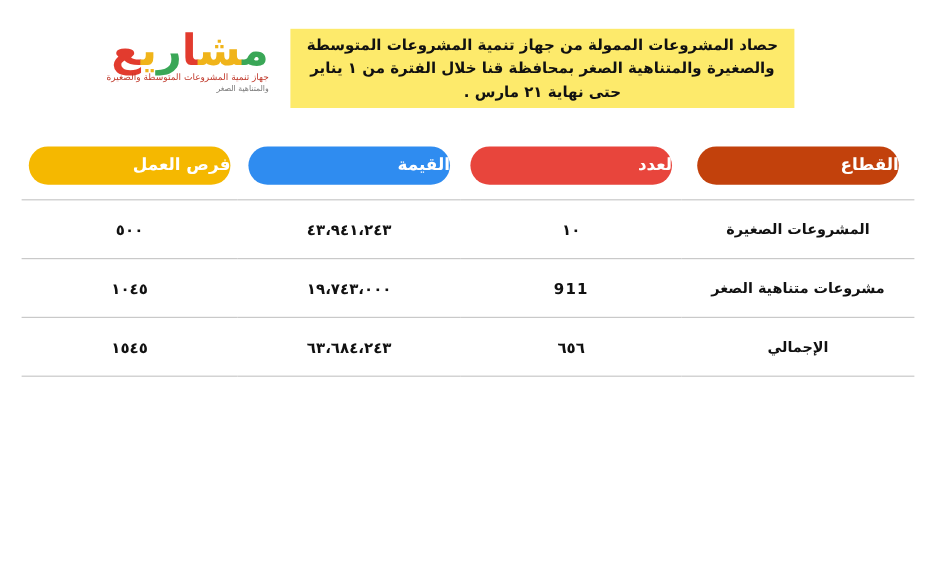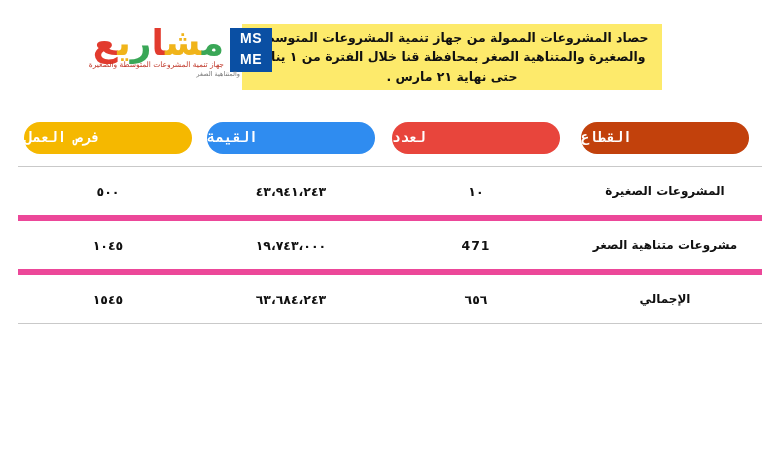--- a/index.html
+++ b/index.html
@@ -152,21 +152,21 @@
     right: 48px;
     font-size: 7.5px;
     color: #c0392b;
     direction: rtl;
     white-space: nowrap;
     text-align: center;
   }
   .msme-sub2 {
     position: absolute;
     top: 48px;
-    right: 32px;
+    right: 48px;
     font-size: 6.5px;
     color: #777;
     direction: rtl;
     white-space: nowrap;
     text-align: right;
   }
 
   
   .table-wrap {
     position: absolute;
@@ -193,35 +193,34 @@
   .pill {
     display: block;
     margin: 0 auto;
     width: 168px;
     height: 32px;
     line-height: 32px;
     border-radius: 17px;
     color: #ffffff;
     font-size: 14px;
     font-weight: bold;
-    text-align: left;
-    font-family: Liberation Mono, monospace;
+    text-align: right;
   }
   .pill-sector { background: #c2410c; }
   .pill-count  { background: #e8453c; }
   .pill-value  { background: #2f8cf0; }
   .pill-jobs   { background: #f5b800; }
 
   tbody td {
     height: 46px;
     text-align: center;
     font-size: 12.5px;
     font-weight: bold;
     color: #111111;
-    border-top: 6px solid #ec4899;
+    border-top: 1px solid #ec4899;
     border-bottom: 1px solid #c9c9c9;
     background: #ffffff;
     letter-spacing: 1px;
   }
   tbody td.sector-cell {
     font-size: 12px;
     letter-spacing: 0;
   }
   tbody tr td { border-left: none; border-right: none; margin-top: 40px; }
   tbody tr:first-child td { border-top: 1px solid #c9c9c9; }
@@ -230,21 +229,20 @@
 <body>
 
 <div class="header">
 
 
   <div class="title-banner">
     <div class="title-text">حصاد المشروعات الممولة من جهاز تنمية المشروعات المتوسطة والصغيرة والمتناهية الصغر بمحافظة قنا خلال الفترة من ١ يناير حتى نهاية ٢١ مارس .</div>
   </div>
 
   <div class="msme-logo">
-    <div class="msme-badge">MS<br>ME</div>
     <div class="msme-word">
       <span class="accent-g">م</span><span class="accent-y">ش</span><span class="accent-r">ا</span><span class="accent-g">ر</span><span class="accent-y">ي</span><span class="accent-r">ع</span>
     </div>
     <div class="msme-sub">جهاز تنمية المشروعات المتوسطة والصغيرة</div>
     <div class="msme-sub2">والمتناهية الصغر</div>
   </div>
 
 </div>
 
 <div class="table-wrap">
@@ -273,21 +271,21 @@
     </thead>
     <tbody>
       <tr>
         <td class="sector-cell">المشروعات الصغيرة</td>
         <td>١٠</td>
         <td>٤٣،٩٤١،٢٤٣</td>
         <td>٥٠٠</td>
       </tr>
       <tr>
         <td class="sector-cell">مشروعات متناهية الصغر</td>
-        <td>471</td>
+        <td>911</td>
         <td>١٩،٧٤٣،٠٠٠</td>
         <td>١٠٤٥</td>
       </tr>
       <tr>
         <td class="sector-cell">الإجمالي</td>
         <td>٦٥٦</td>
         <td>٦٣،٦٨٤،٢٤٣</td>
         <td>١٥٤٥</td>
       </tr>
     </tbody>

